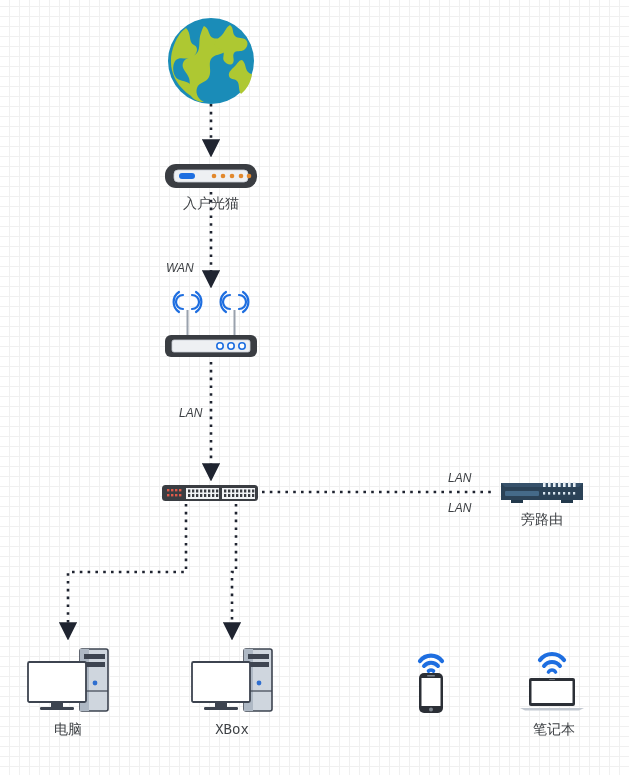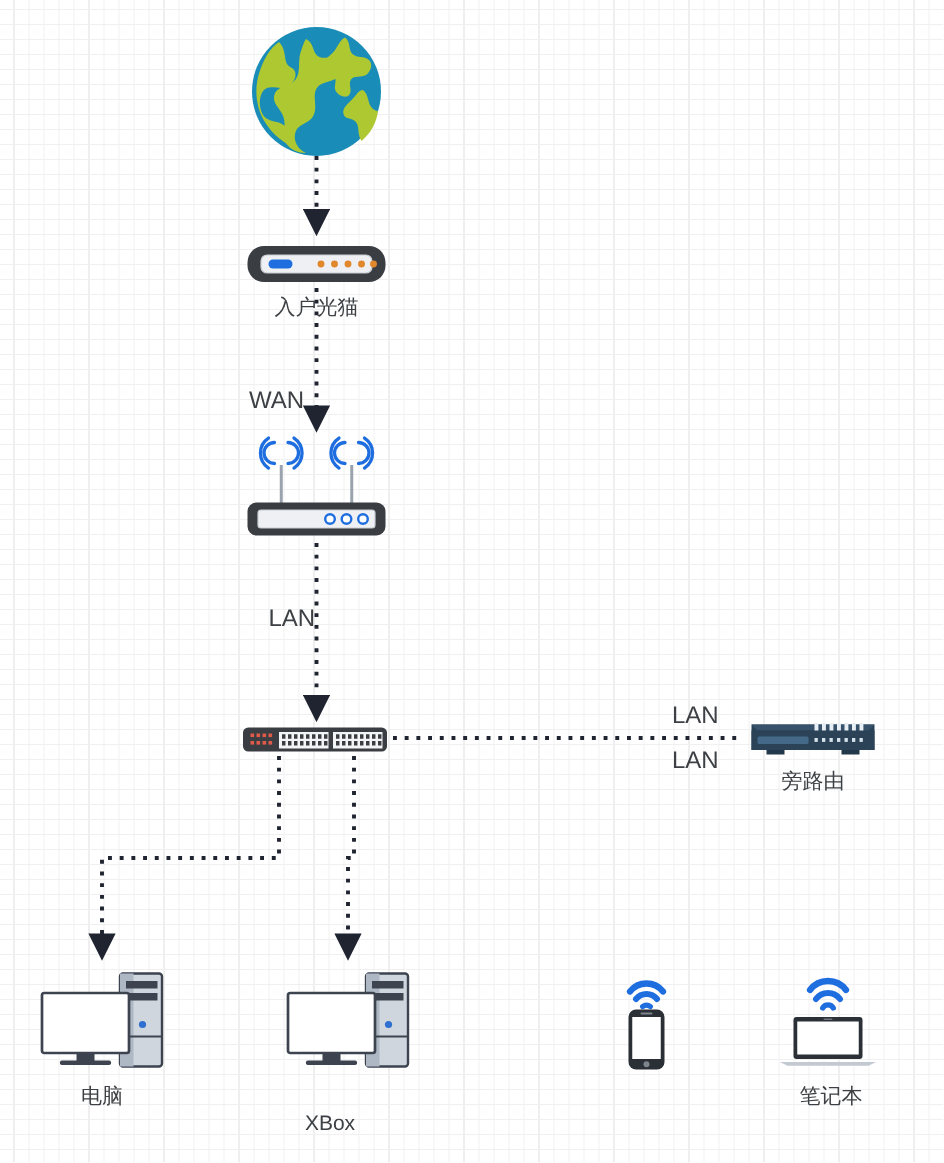--- a/index.html
+++ b/index.html
@@ -28,34 +28,35 @@
     width: 629px;
     height: 775px;
   }
   .node {
     position: absolute;
   }
   .node-label {
     position: absolute;
     width: 160px;
     text-align: center;
-    font-family: Liberation Sans, sans-serif;
+    font-family: Liberation Mono, monospace;
     font-size: 14px;
     color: #3d4044;
     white-space: nowrap;
     line-height: 16px;
   }
   .edge-label {
     position: absolute;
     font-family: "Liberation Sans", "DejaVu Sans", sans-serif;
-    font-size: 16px;
+    font-size: 12px;
     color: #3d4044;
     white-space: nowrap;
     background: transparent;
     line-height: 16px;
+    font-style: italic;
   }
 </style>
 </head>
 <body>
 
 <div id="canvas">
 
   <svg id="edges" viewBox="0 0 629 775" xmlns="http://www.w3.org/2000/svg">
     <defs>
       <marker id="arrow" viewBox="0 0 10 10" refX="7" refY="5" markerWidth="7" markerHeight="7" orient="auto-start-reverse">
@@ -222,21 +223,21 @@
       <rect x="55" y="4" width="9" height="62" fill="#aeb8c4"></rect>
       <rect x="59" y="9" width="21" height="5" fill="#3d4450"></rect>
       <rect x="59" y="17" width="21" height="5" fill="#3d4450"></rect>
       <circle cx="70" cy="38" r="2.4" fill="#2f6fd0"></circle>
       <line x1="55" y1="46" x2="83" y2="46" stroke="#3d4450" stroke-width="1.2"></line>
       <rect x="3" y="17" width="58" height="40" rx="1.5" fill="#ffffff" stroke="#3d4450" stroke-width="1.8"></rect>
       <rect x="26" y="57" width="12" height="6" fill="#3d4450"></rect>
       <rect x="15" y="62" width="34" height="3" rx="1.2" fill="#3d4450"></rect>
     </svg>
   </div>
-  <div class="node-label" style="left:140px; top:722px;margin-top:18px;">XBox</div>
+  <div class="node-label" style="left:152px; top:722px;">XBox</div>
 
   <div class="node" style="left:403px; top:640px;">
     <svg width="56" height="76" viewBox="0 0 56 76">
       <g stroke="#1e6ee0" fill="none" stroke-linecap="round">
         <path d="M17 21 A 14 14 0 0 1 39 21" stroke-width="4.2"></path>
         <path d="M21 26 A 9 9 0 0 1 35 26" stroke-width="4"></path>
         <path d="M25.5 31 A 4 4 0 0 1 30.5 31" stroke-width="3.6"></path>
       </g>
       <rect x="16" y="33" width="24" height="40" rx="5" fill="#2b2f36"></rect>
       <rect x="18.5" y="38" width="19" height="28" fill="#ffffff"></rect>

